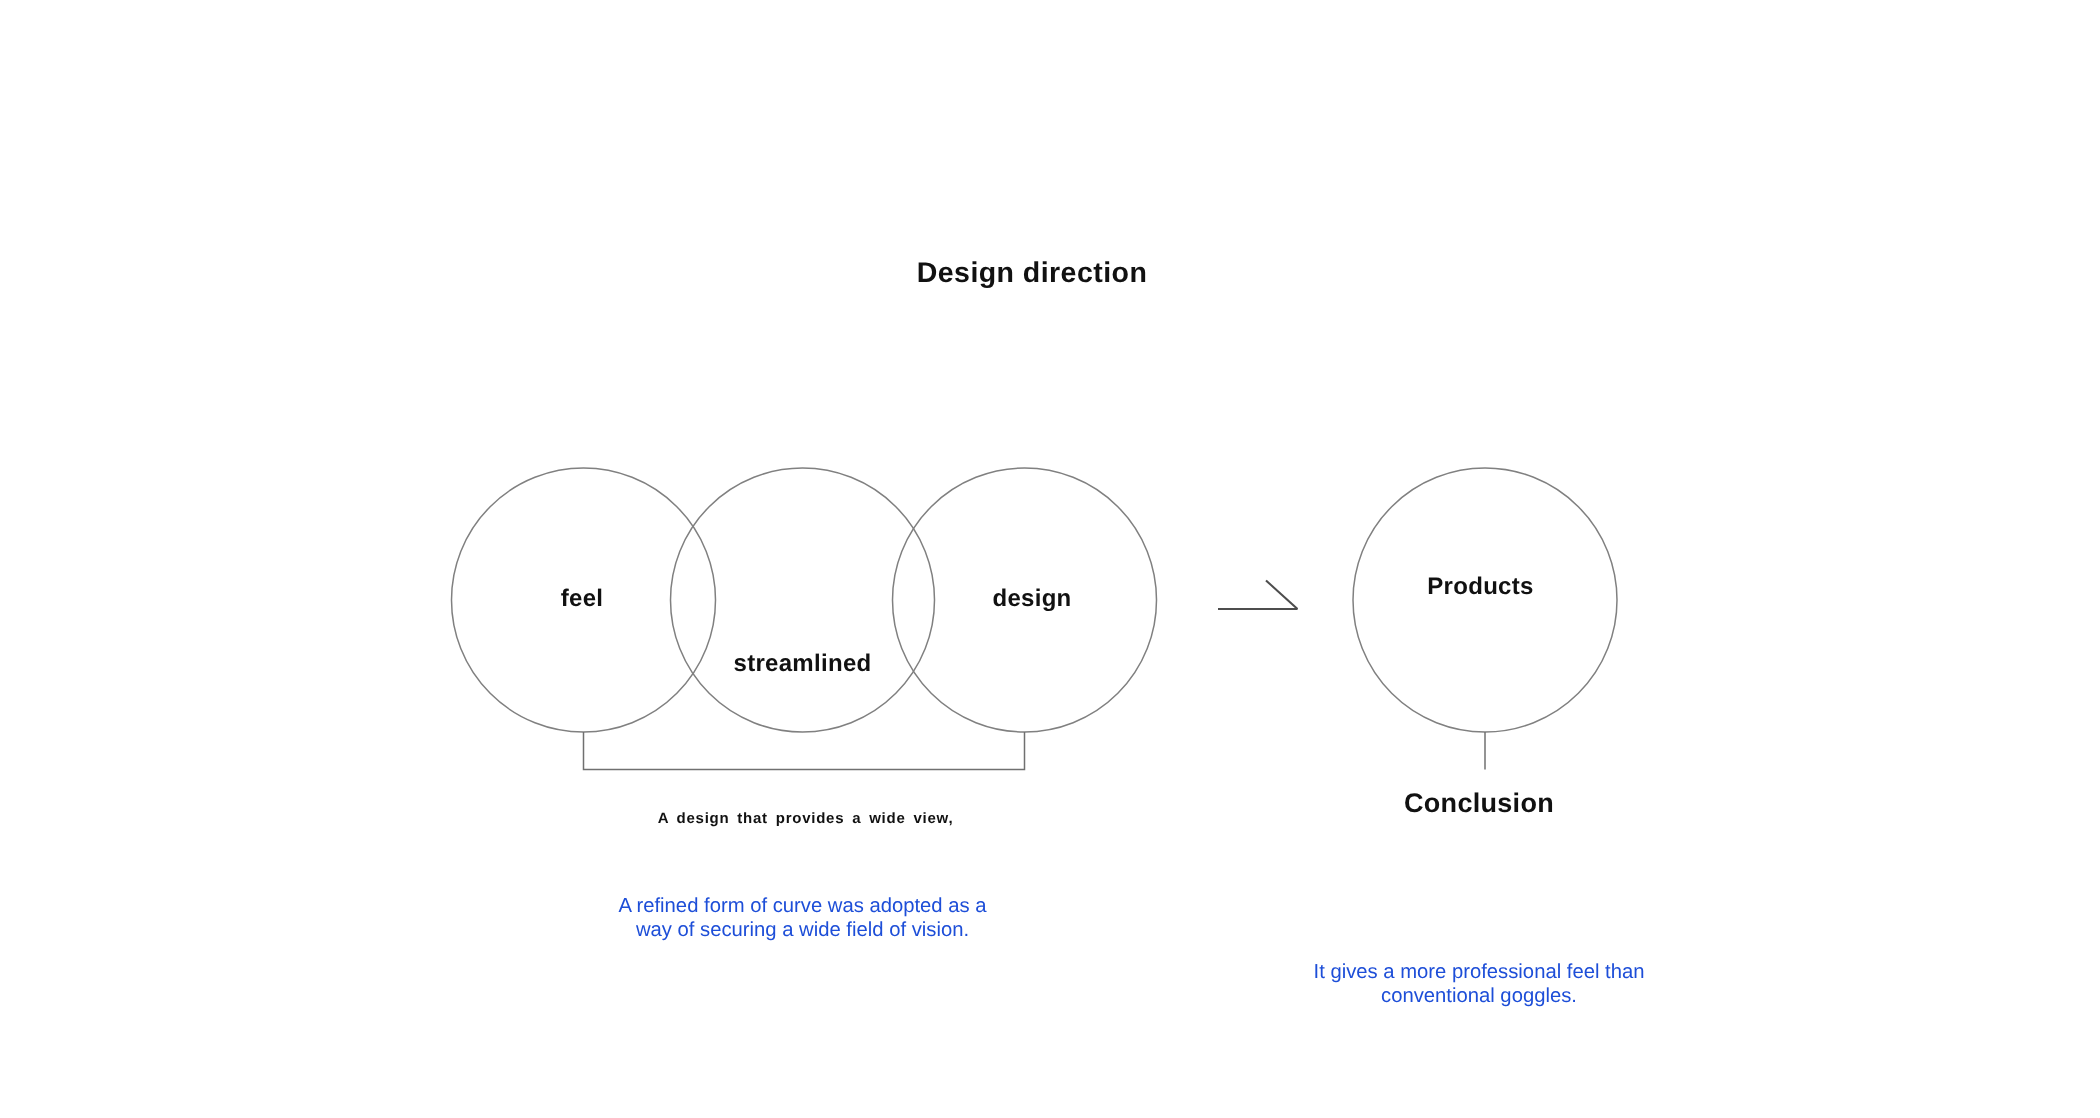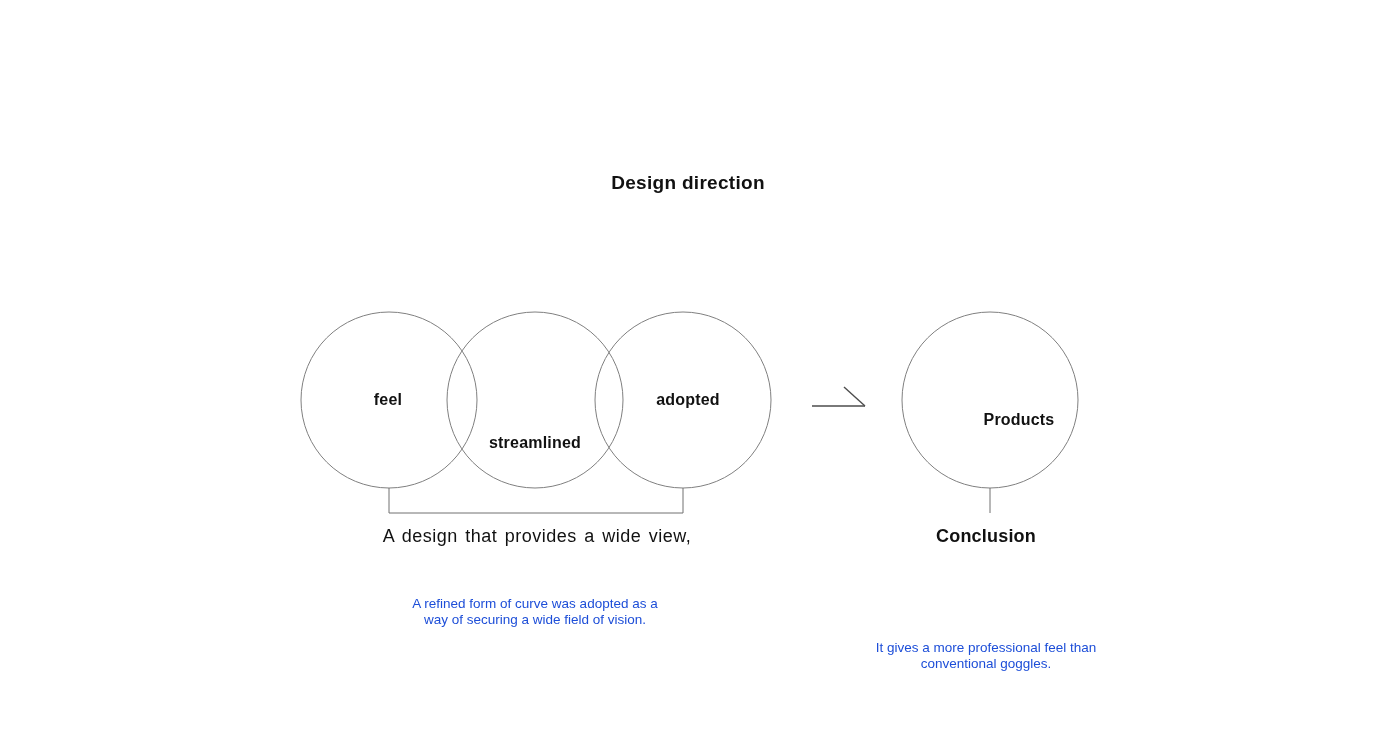--- a/index.html
+++ b/index.html
@@ -33,24 +33,25 @@
     font-size: 19px;
     font-weight: bold;
     letter-spacing: 0.3px;
   }
   .circle-label {
     font-size: 16px;
     font-weight: bold;
     letter-spacing: 0.2px;
   }
   .caption {
-    font-size: 18px;
-    font-weight: normal;
+    font-size: 10px;
+    font-weight: bold;
     letter-spacing: 0.5px;
     word-spacing: 2px;
+    margin-top: 10px;
   }
   .caption-right {
     font-size: 18px;
     font-weight: bold;
     letter-spacing: 0.2px;
   }
   .desc {
     font-size: 13.5px;
     font-weight: normal;
     line-height: 16px;
@@ -77,22 +78,22 @@
     <g>
       <line x1="812" y1="406" x2="865" y2="406" stroke="#4d4d4d" stroke-width="1.4"></line>
       <line x1="844" y1="387" x2="865" y2="406" stroke="#4d4d4d" stroke-width="1.4"></line>
     </g>
   </svg>
 
   <div class="txt page-title" style="left:688px; top:183px;">Design direction</div>
 
   <div class="txt circle-label" style="left:388px; top:400px;">feel</div>
   <div class="txt circle-label" style="left:535px; top:400px;margin-top:43px;">streamlined</div>
-  <div class="txt circle-label" style="left:688px; top:400px;">adopted</div>
-  <div class="txt circle-label" style="left:987px; top:420px;margin-left:32px;">Products</div>
+  <div class="txt circle-label" style="left:688px; top:400px;">design</div>
+  <div class="txt circle-label" style="left:987px; top:392px;">Products</div>
 
   <div class="txt caption" style="left:537px; top:536px;">A design that provides a wide view,</div>
   <div class="txt caption-right" style="left:986px; top:536px;">Conclusion</div>
 
   <div class="txt desc" style="left:535px; top:612px;">A refined form of curve was adopted as a
 way of securing a wide field of vision.</div>
   <div class="txt desc" style="left:986px; top:612px;margin-top:44px;">It gives a more professional feel than
 conventional goggles.</div>
 
 </div>

